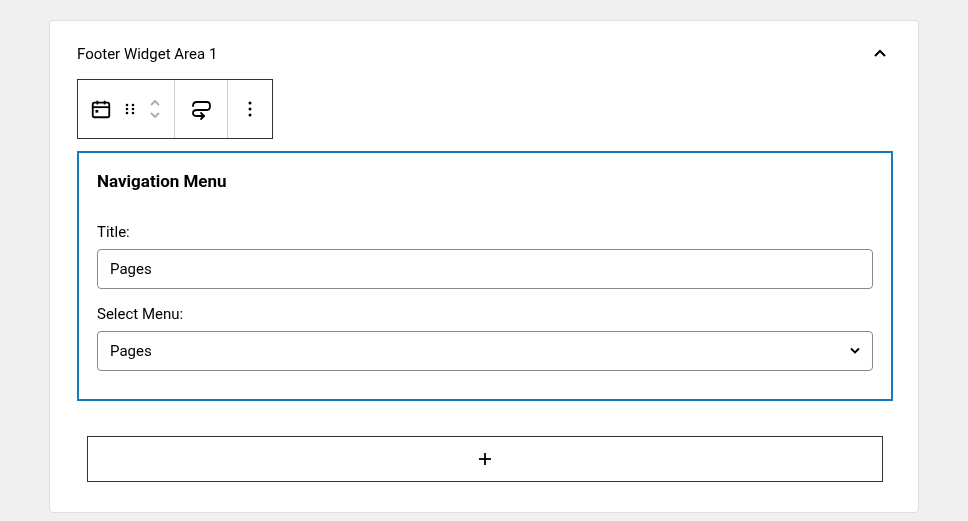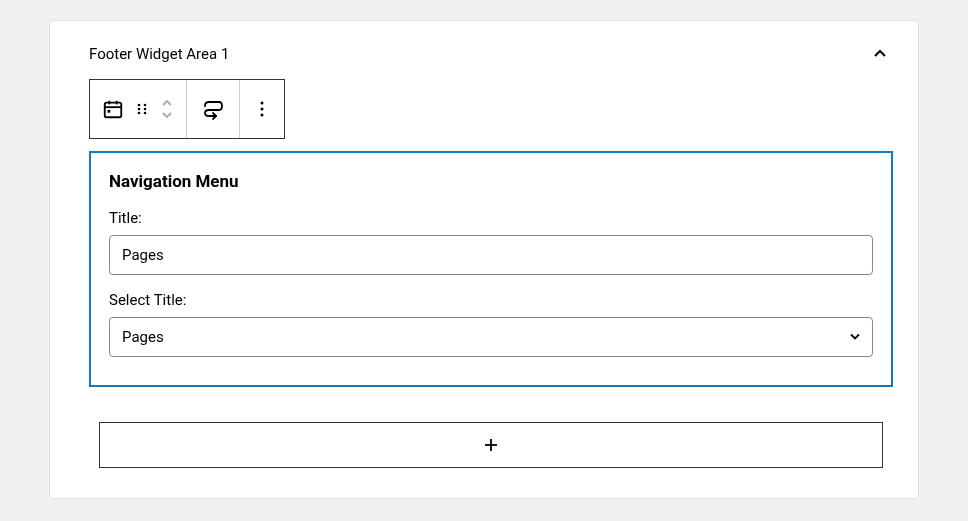--- a/index.html
+++ b/index.html
@@ -9,21 +9,21 @@
     }
     body {
       font-family: -apple-system, BlinkMacSystemFont, "Segoe UI", Roboto, sans-serif;
       background: #f0f0f0;
       padding: 20px;
     }
     .panel {
       background: #fff;
       border: 1px solid #e0e0e0;
       border-radius: 4px;
-      padding: 20px 25px 30px 39px;
+      padding: 20px 25px 30px 27px;
       width: 870px;
       margin: 0 auto;
     }
     .panel-header {
       display: flex;
       justify-content: space-between;
       align-items: center;
       margin-bottom: 12px;
     }
     .panel-title {
@@ -71,21 +71,21 @@
     }
     .widget-block {
       border: 2px solid #1579be;
       padding: 18px 18px 28px 18px;
       margin-bottom: 35px;
     }
     .widget-title {
       font-size: 17px;
       font-weight: 700;
       color: #000;
-      margin-bottom: 18px;
+      margin-bottom: 32px;
     }
     .field-group {
       margin-bottom: 16px;
     }
     .field-group:last-child {
       margin-bottom: 0;
     }
     .field-label {
       display: block;
       font-size: 15px;
@@ -207,21 +207,21 @@
     </div>
   </div>
 
   <div class="widget-block">
     <div class="widget-title">Navigation Menu</div>
     <div class="field-group">
       <label class="field-label">Title:</label>
       <input type="text" class="text-input" value="Pages" style="">
     </div>
     <div class="field-group">
-      <label class="field-label">Select Title:</label>
+      <label class="field-label">Select Menu:</label>
       <div class="select-wrapper">
         <select class="select-input">
           <option>Pages</option>
         </select>
         <div class="select-arrow">
           <svg width="12" height="12" viewBox="0 0 12 12">
             <path d="M2 4L6 8L10 4" stroke="#000" stroke-width="1.8" fill="none"></path>
           </svg>
         </div>
       </div>

